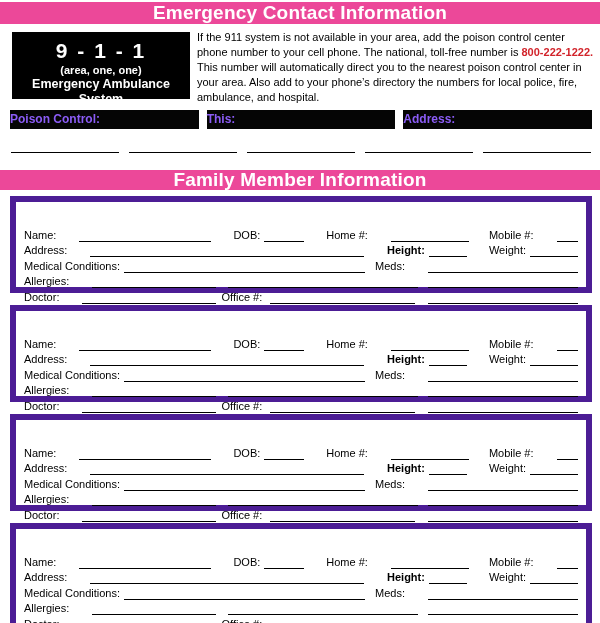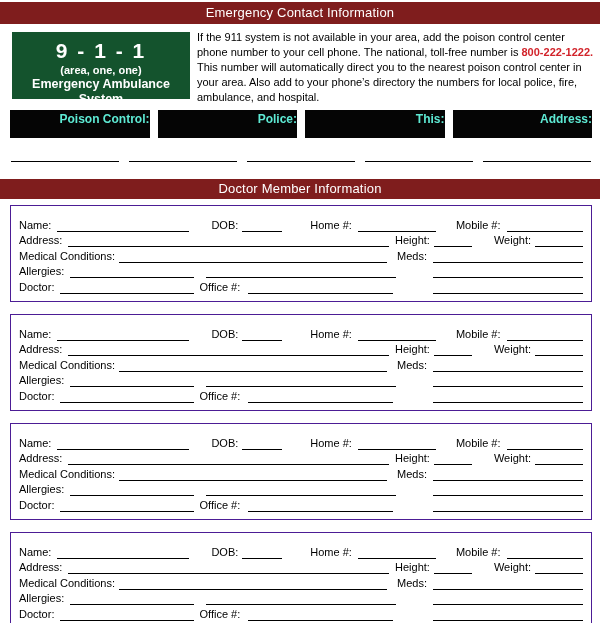--- a/index.html
+++ b/index.html
@@ -5,40 +5,40 @@
   * { margin: 0; padding: 0; box-sizing: border-box; }
   html, body { background: #ffffff; }
   body {
     width: 600px; height: 623px;
     overflow: hidden;
     font-family: "Liberation Sans", "DejaVu Sans", sans-serif;
     color: #000;
     position: relative;
   }
   .bar {
-    background: #7f1d1d;
+    background: #ec4899;
     color: #fff;
     text-align: center;
-    font-weight: normal;
-    font-size: 13px;
+    font-weight: bold;
+    font-size: 19px;
     height: 22px;
     line-height: 22px;
     letter-spacing: 0.2px;
   }
   .top-bar { margin-top: 2px; }
   .family-bar { margin-top: 17px; height: 20px; line-height: 20px; }
 
   
   .intro {
     display: flex;
     margin: 8px 4px 0 12px;
   }
   .badge {
     width: 178px; height: 67px;
-    background: #14532d;
+    background: #000000;
     color: #fff;
     text-align: center;
     flex: none;
     padding-top: 7px;
   }
   .badge .big { font-size: 21px; font-weight: bold; letter-spacing: 2px; line-height: 24px; }
   .badge .mid { font-size: 11px; font-weight: bold; line-height: 14px; }
   .badge .sys { font-size: 12.5px; font-weight: bold; line-height: 15px; }
   .intro-text {
     margin-left: 7px;
@@ -52,40 +52,40 @@
   
   .contacts, .contact-lines {
     display: flex;
     margin: 0 8px 0 10px;
     gap: 8px;
   }
   .contacts { margin-top: 5px; }
   .contact-box {
     flex: 1;
     background: #050505;
-    color: #5eead4;
+    color: #8b5cf6;
     font-weight: bold;
     font-size: 12px;
-    text-align: right;
-    height: 28px;
+    text-align: left;
+    height: 19px;
     line-height: 19px;
   }
   .contact-lines { margin-top: 23px; }
   .contact-line {
     flex: 1;
     height: 0;
     border-bottom: 1.5px solid #000;
     margin: 0 1px;
   }
 
   
   .members { margin: 6px 8px 0 10px; }
   .member-block {
-    border: 1px solid #4c1d95;
-    padding: 10px 8px 9px 8px;
+    border: 6px solid #4c1d95;
+    padding: 24px 8px 9px 8px;
     margin-bottom: 12px;
     height: 97px;
   }
   .members .member-block:last-child {
     height: 110px;          
     margin-bottom: 0;
   }
   .frow {
     display: flex;
     align-items: flex-end;
@@ -96,24 +96,24 @@
   }
   .lbl { flex: none; }
   .ln {
     border-bottom: 1.4px solid #000;
     height: 3px;
     flex: none;
   }
   .grow { flex: 1 1 auto; }
   .mla { margin-left: auto; }
   .ml4 { margin-left: 4px; }  .ml5 { margin-left: 5px; }
-  .ml6 { margin-left: 6px; }  .ml8 { margin-left: 8px; }
+  .ml6 { margin-left: 23px; font-weight: bold; }  .ml8 { margin-left: 8px; }
   .ml10 { margin-left: 10px; } .ml12 { margin-left: 12px; }
   .ml14 { margin-left: 22px; } .ml20 { margin-left: 20px; }
-  .ml22 { margin-left: 28px; }
+  .ml22 { margin-left: 22px; }
   .w38 { width: 38px; }  .w40 { width: 40px; }  .w48 { width: 48px; }
   .w78 { width: 78px; }  .w124 { width: 124px; } .w132 { width: 132px; }
   .w134 { width: 134px; } .w145 { width: 145px; } .w150 { width: 150px; }
   .w190 { width: 190px; }
 </style>
 </head>
 <body>
 
 <div class="bar top-bar">Emergency Contact Information</div>
 
@@ -123,34 +123,33 @@
     <div class="mid">(area, one, one)</div>
     <div class="sys">Emergency Ambulance System</div>
   </div>
   <div class="intro-text">
     <span>If the 911 system is not available in your area, add the poison control center phone number to your cell phone. The national, toll-free number is </span><span class="phone">800-222-1222.</span><span> This number will automatically direct you to the nearest poison control center in your area. Also add to your phone’s directory the numbers for local police, fire, ambulance, and hospital.</span>
   </div>
 </div>
 
 <div class="contacts">
   <div class="contact-box">Poison Control:</div>
-  <div class="contact-box">Police:</div>
   <div class="contact-box">This:</div>
   <div class="contact-box">Address:</div>
 </div>
 
 <div class="contact-lines">
   <div class="contact-line"></div>
   <div class="contact-line"></div>
   <div class="contact-line"></div>
   <div class="contact-line"></div>
   <div class="contact-line"></div>
 </div>
 
-<div class="bar family-bar">Doctor Member Information</div>
+<div class="bar family-bar">Family Member Information</div>
 
 <div class="members">
   <div class="member-block">
     <div class="frow">
       <span class="lbl">Name:</span>
       <span class="ln w132 ml6"></span>
       <span class="lbl ml14">DOB:</span>
       <span class="ln w40 ml4"></span>
       <span class="lbl ml22">Home #:</span>
       <span class="ln w78 ml6"></span>

